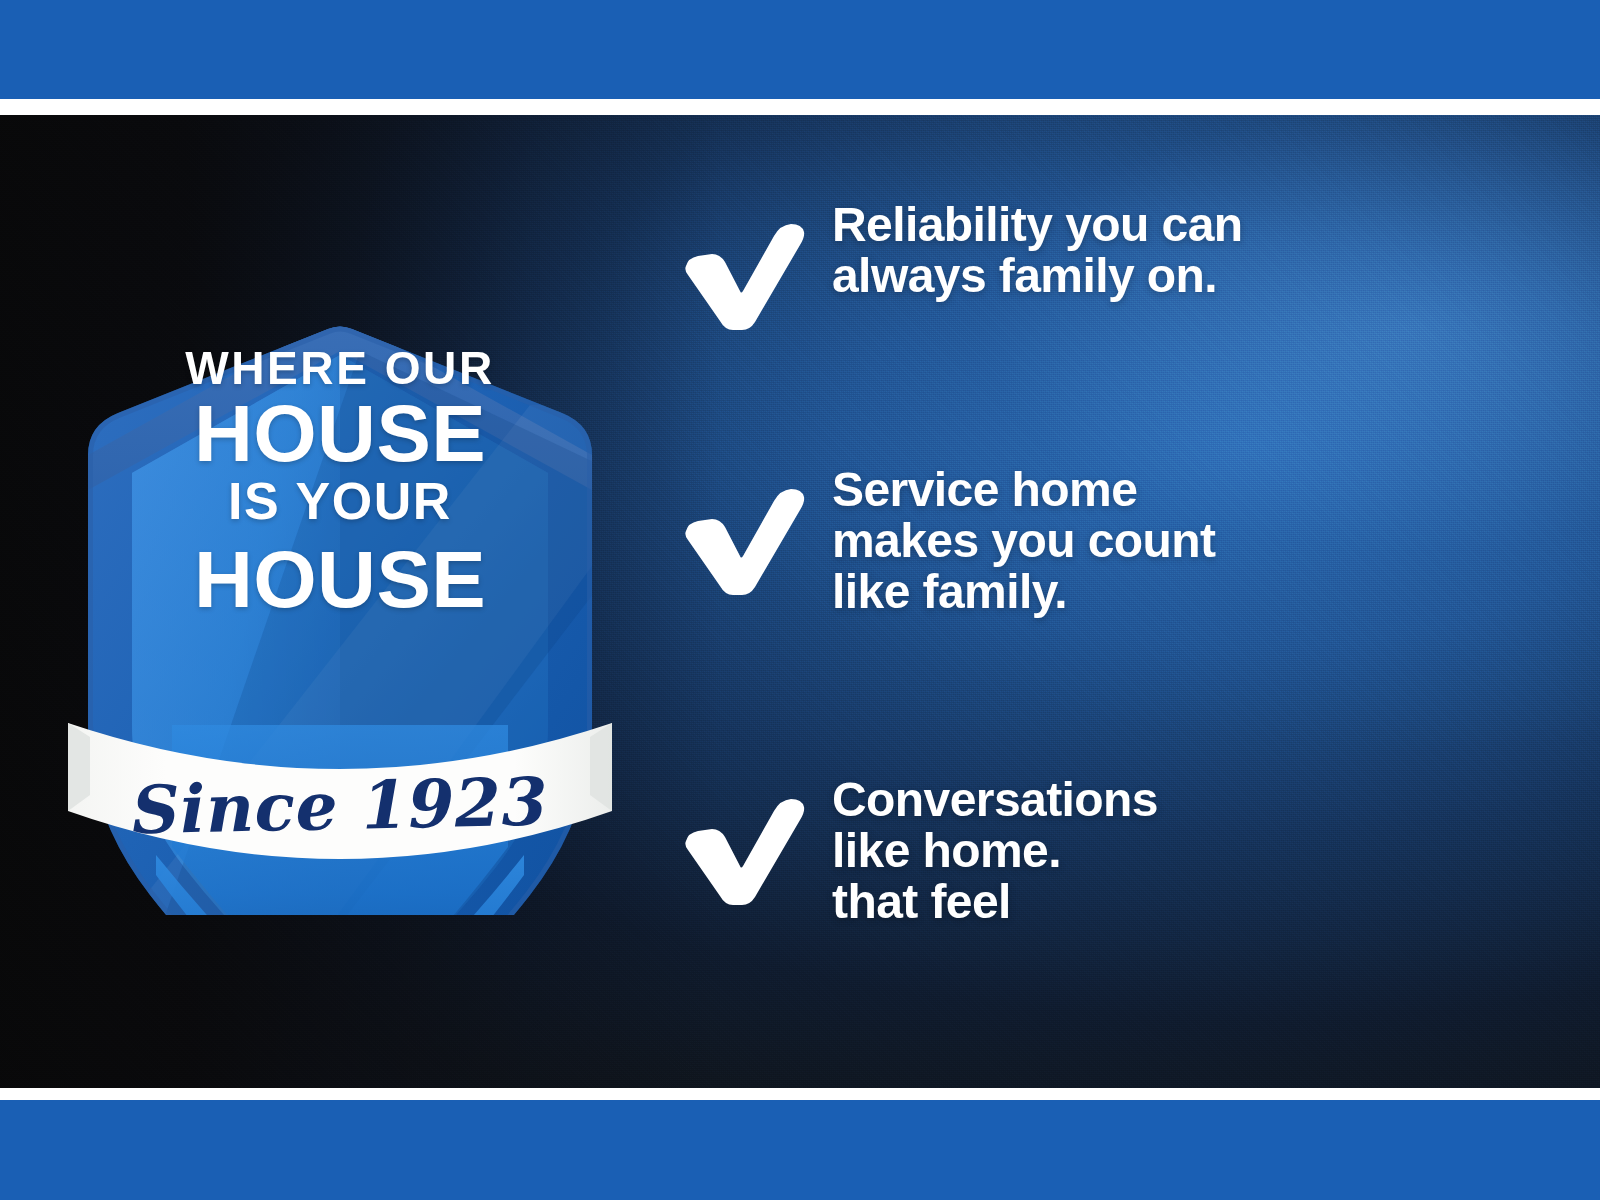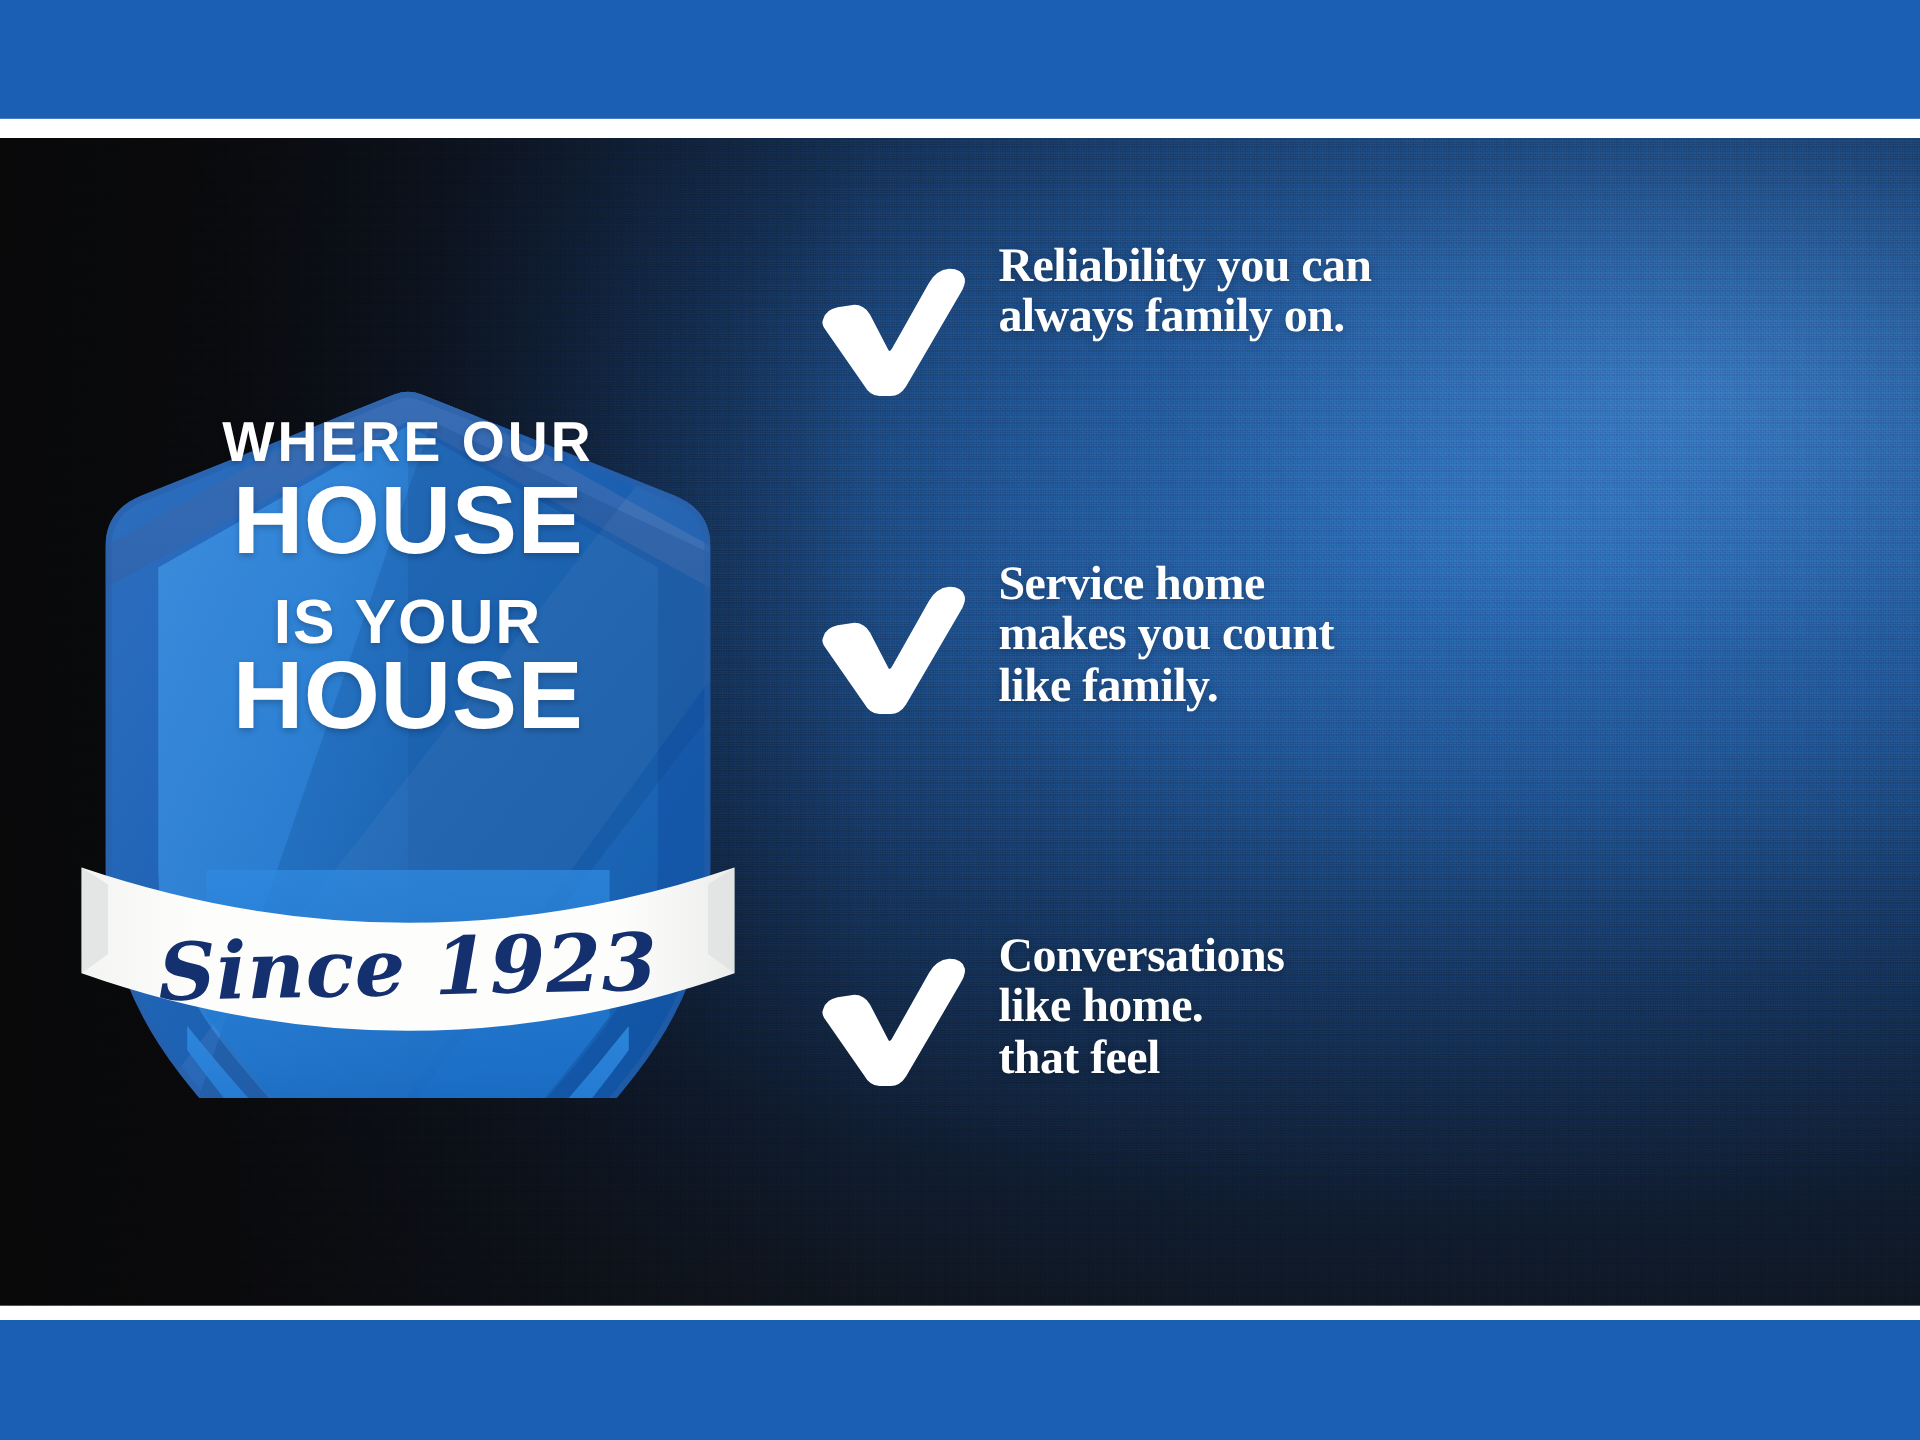--- a/index.html
+++ b/index.html
@@ -69,21 +69,21 @@
   .badge-line{
     position:absolute;left:0;width:560px;text-align:center;
     color:#ffffff;font-weight:700;
     font-family:"Liberation Sans", sans-serif;
     letter-spacing:.02em;line-height:1;
     text-shadow:0 2px 5px rgba(0,0,0,.22);
     white-space:nowrap;
   }
   #bl-1{top:89px;font-size:47px;letter-spacing:.055em;transform:scaleX(.98);}
   #bl-2{top:139px;font-size:80px;letter-spacing:.005em;transform:scaleX(1.02);}
-  #bl-3{top:238px;font-size:52px;letter-spacing:.03em;}
+  #bl-3{top:220px;font-size:52px;letter-spacing:.03em;}
   #bl-4{top:285px;font-size:80px;letter-spacing:.005em;transform:scaleX(1.02);}
 
   #ribbon-text{
     position:absolute;left:0;top:512px;width:560px;text-align:center;
     font-family:"DejaVu Serif", serif;
     font-style:italic;font-weight:700;
     font-size:66px;color:#14306e;letter-spacing:.01em;
     transform:rotate(-1.2deg);
     white-space:nowrap;
   }
@@ -94,22 +94,22 @@
   .benefit:nth-child(1){top:0;}
   .benefit:nth-child(2){top:265px;}
   .benefit:nth-child(3){top:575px;}
 
   .check{position:absolute;left:18px;top:18px;width:130px;height:115px;}
   .check svg{display:block;}
 
   .btext{
     position:absolute;left:172px;top:0;width:700px;
     color:#ffffff;font-weight:700;
-    font-family:Liberation Serif, serif;
-    font-size:40px;line-height:1.06;
+    font-family:Liberation Sans, sans-serif;
+    font-size:48px;line-height:1.06;
     letter-spacing:-0.012em;
     text-shadow:0 2px 7px rgba(0,0,0,.25);
   }
   .btext .ln{display:block;}
 </style>
 </head>
 <body>
 
 <div id="poster">
 

